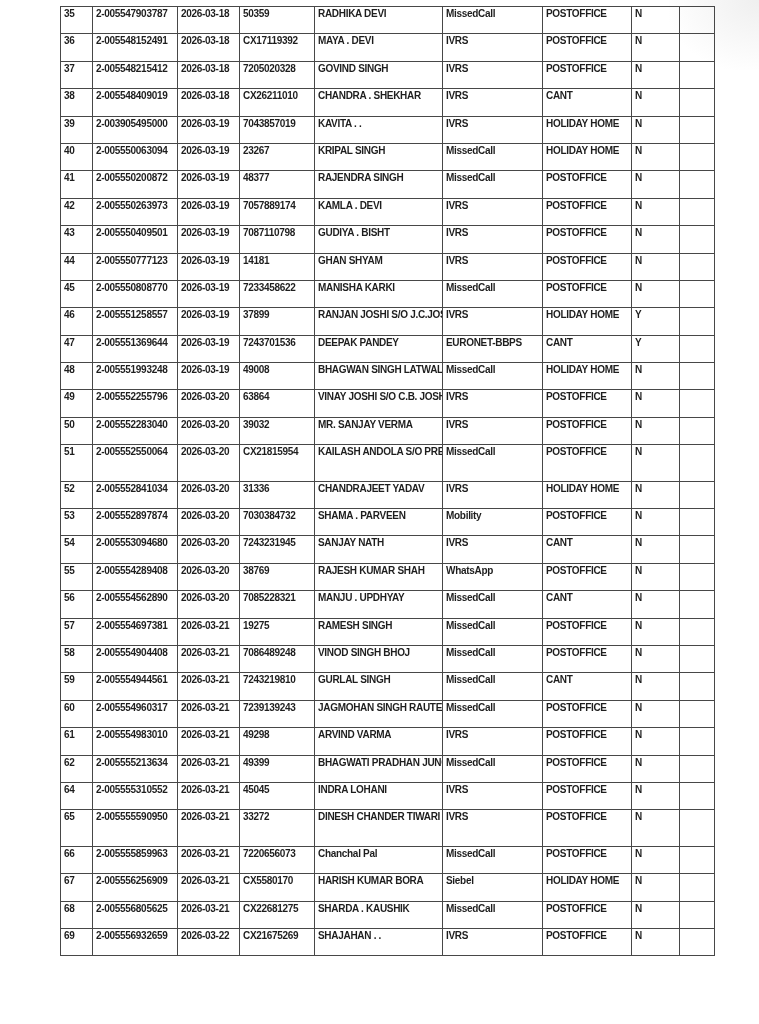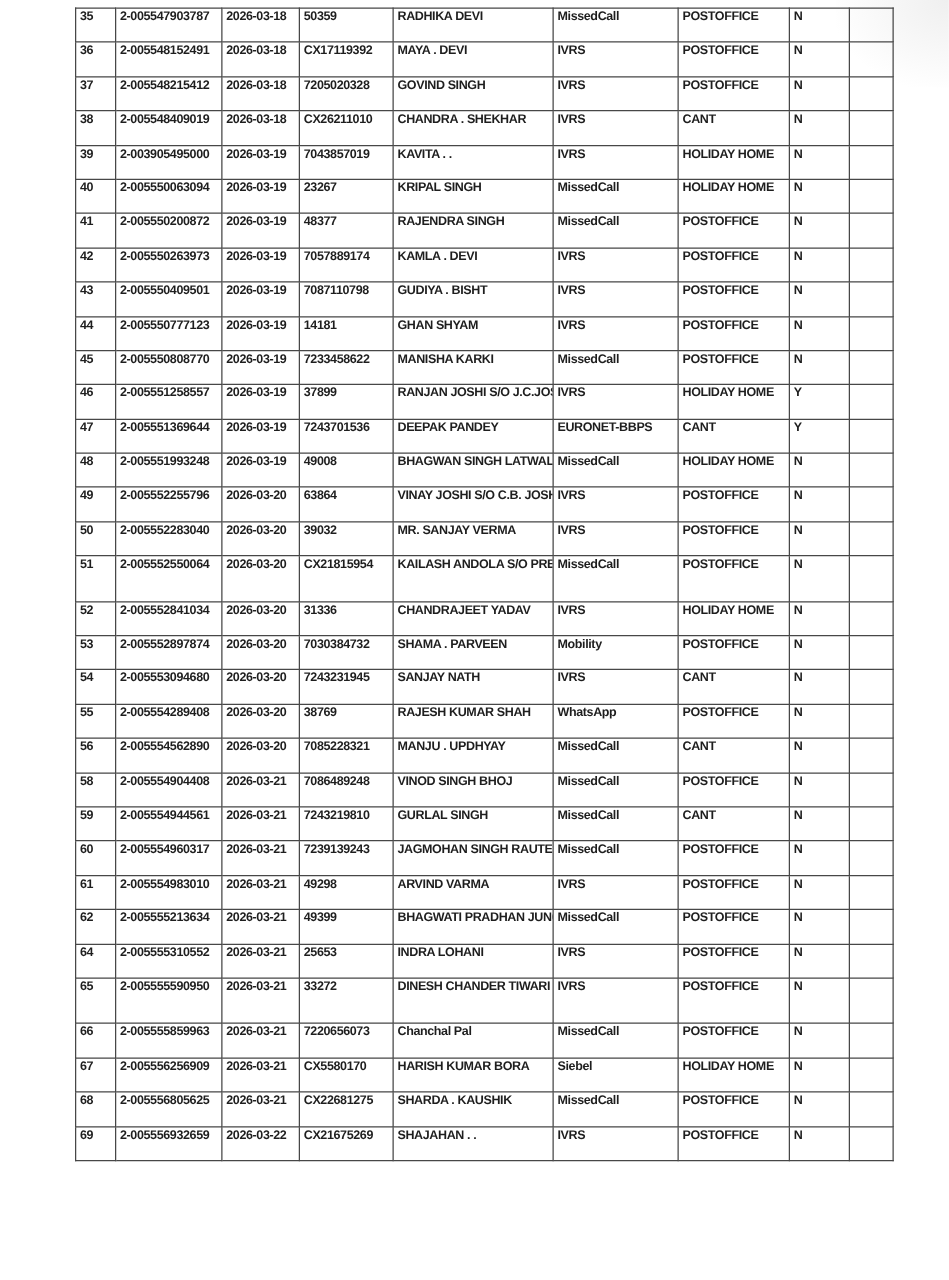--- a/index.html
+++ b/index.html
@@ -300,20 +300,31 @@
     <td class="c-id">2-005554562890</td>
     <td class="c-date">2026-03-20</td>
     <td class="c-ref">7085228321</td>
     <td class="c-name">MANJU . UPDHYAY</td>
     <td class="c-channel">MissedCall</td>
     <td class="c-office">CANT</td>
     <td class="c-flag">N</td>
     <td class="c-blank"></td>
   </tr>
       <tr class="row">
+    <td class="c-sno">57</td>
+    <td class="c-id">2-005554697381</td>
+    <td class="c-date">2026-03-21</td>
+    <td class="c-ref">19275</td>
+    <td class="c-name">RAMESH SINGH</td>
+    <td class="c-channel">MissedCall</td>
+    <td class="c-office">POSTOFFICE</td>
+    <td class="c-flag">N</td>
+    <td class="c-blank"></td>
+  </tr>
+      <tr class="row">
     <td class="c-sno">58</td>
     <td class="c-id">2-005554904408</td>
     <td class="c-date">2026-03-21</td>
     <td class="c-ref">7086489248</td>
     <td class="c-name">VINOD SINGH BHOJ</td>
     <td class="c-channel">MissedCall</td>
     <td class="c-office">POSTOFFICE</td>
     <td class="c-flag">N</td>
     <td class="c-blank"></td>
   </tr>
@@ -358,21 +369,21 @@
     <td class="c-name">BHAGWATI PRADHAN JUNG</td>
     <td class="c-channel">MissedCall</td>
     <td class="c-office">POSTOFFICE</td>
     <td class="c-flag">N</td>
     <td class="c-blank"></td>
   </tr>
       <tr class="row">
     <td class="c-sno">64</td>
     <td class="c-id">2-005555310552</td>
     <td class="c-date">2026-03-21</td>
-    <td class="c-ref">25653</td>
+    <td class="c-ref">45045</td>
     <td class="c-name">INDRA LOHANI</td>
     <td class="c-channel">IVRS</td>
     <td class="c-office">POSTOFFICE</td>
     <td class="c-flag">N</td>
     <td class="c-blank"></td>
   </tr>
       <tr class="row tall">
     <td class="c-sno">65</td>
     <td class="c-id">2-005555590950</td>
     <td class="c-date">2026-03-21</td>

